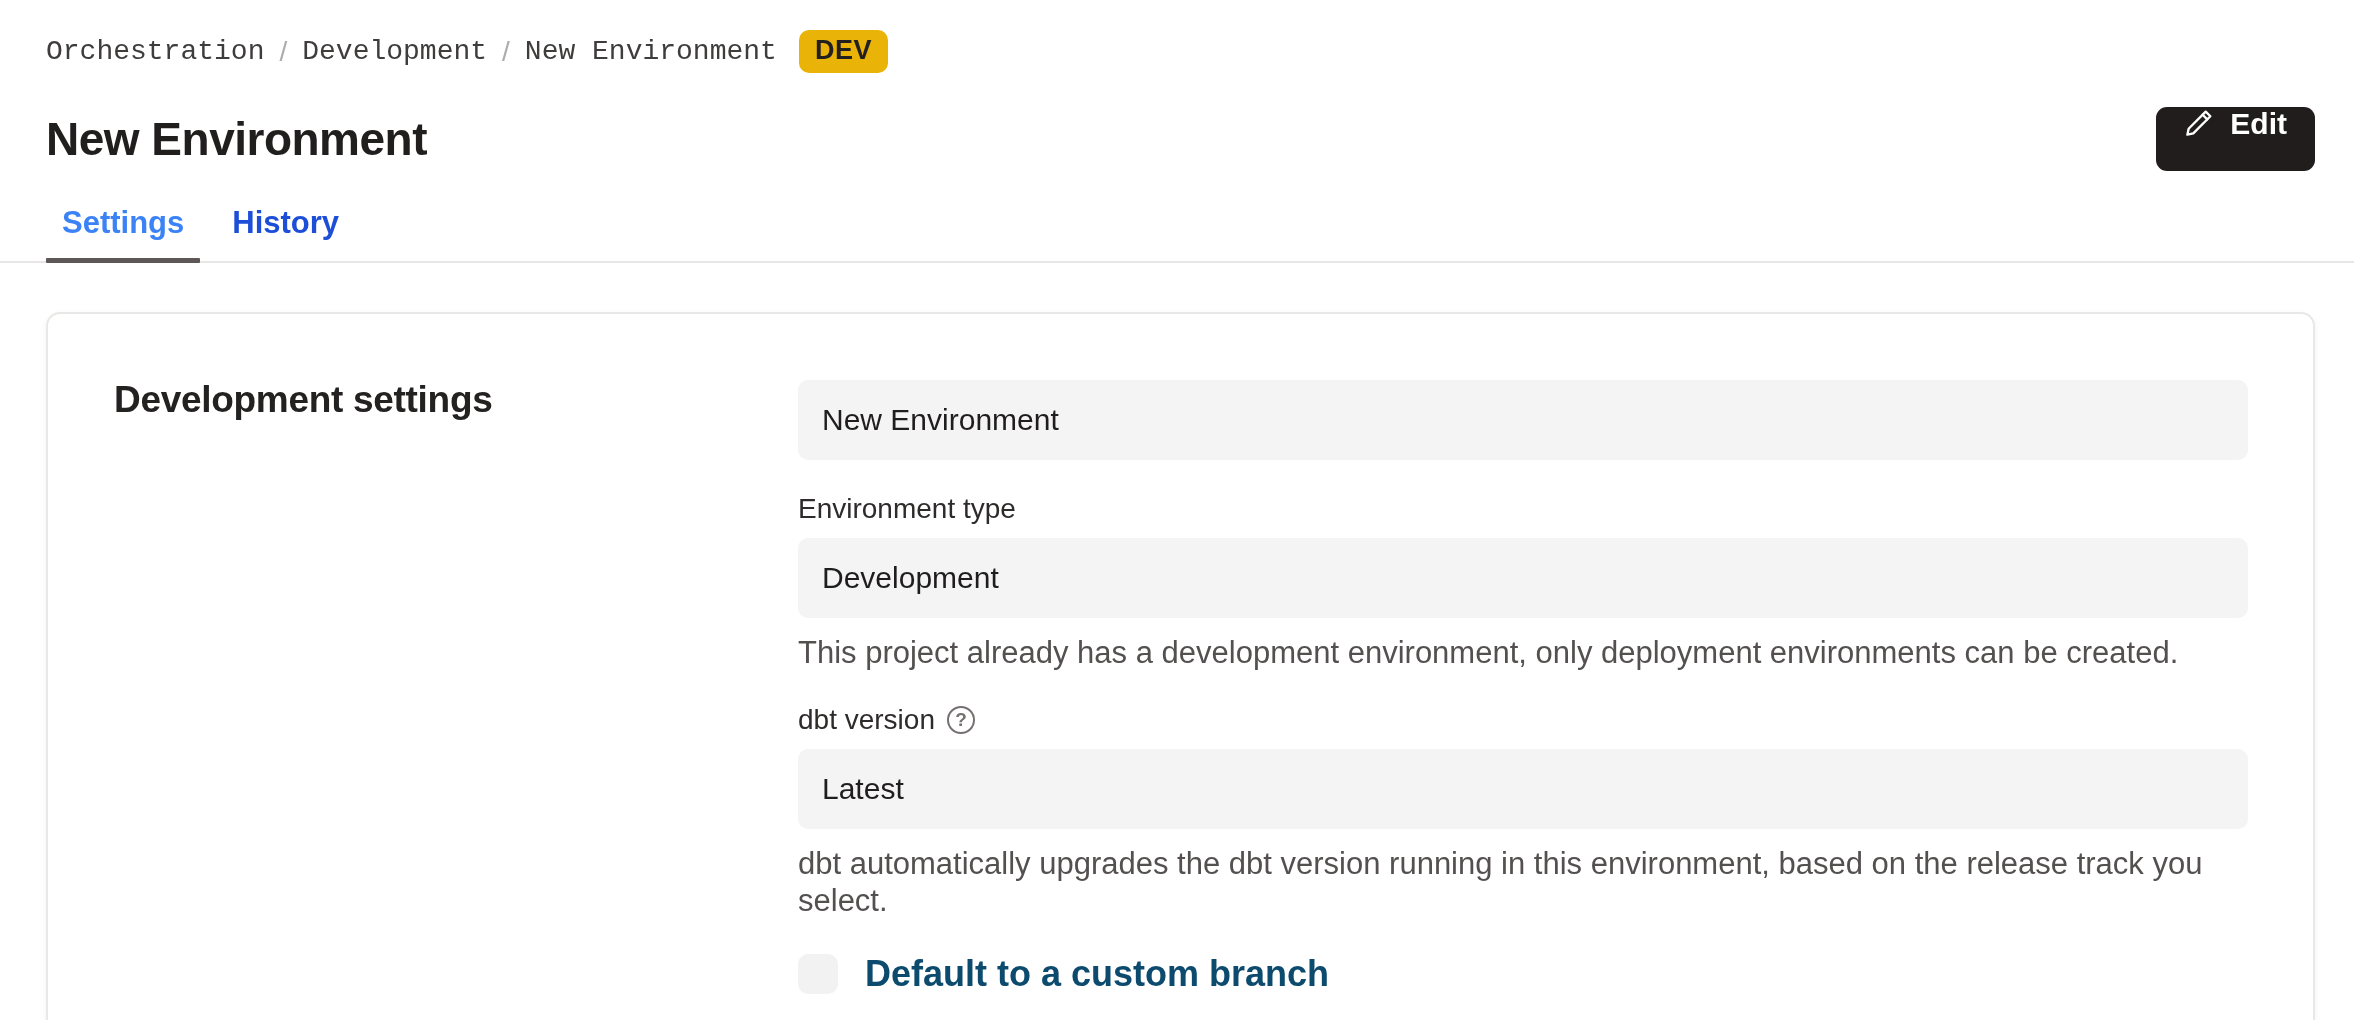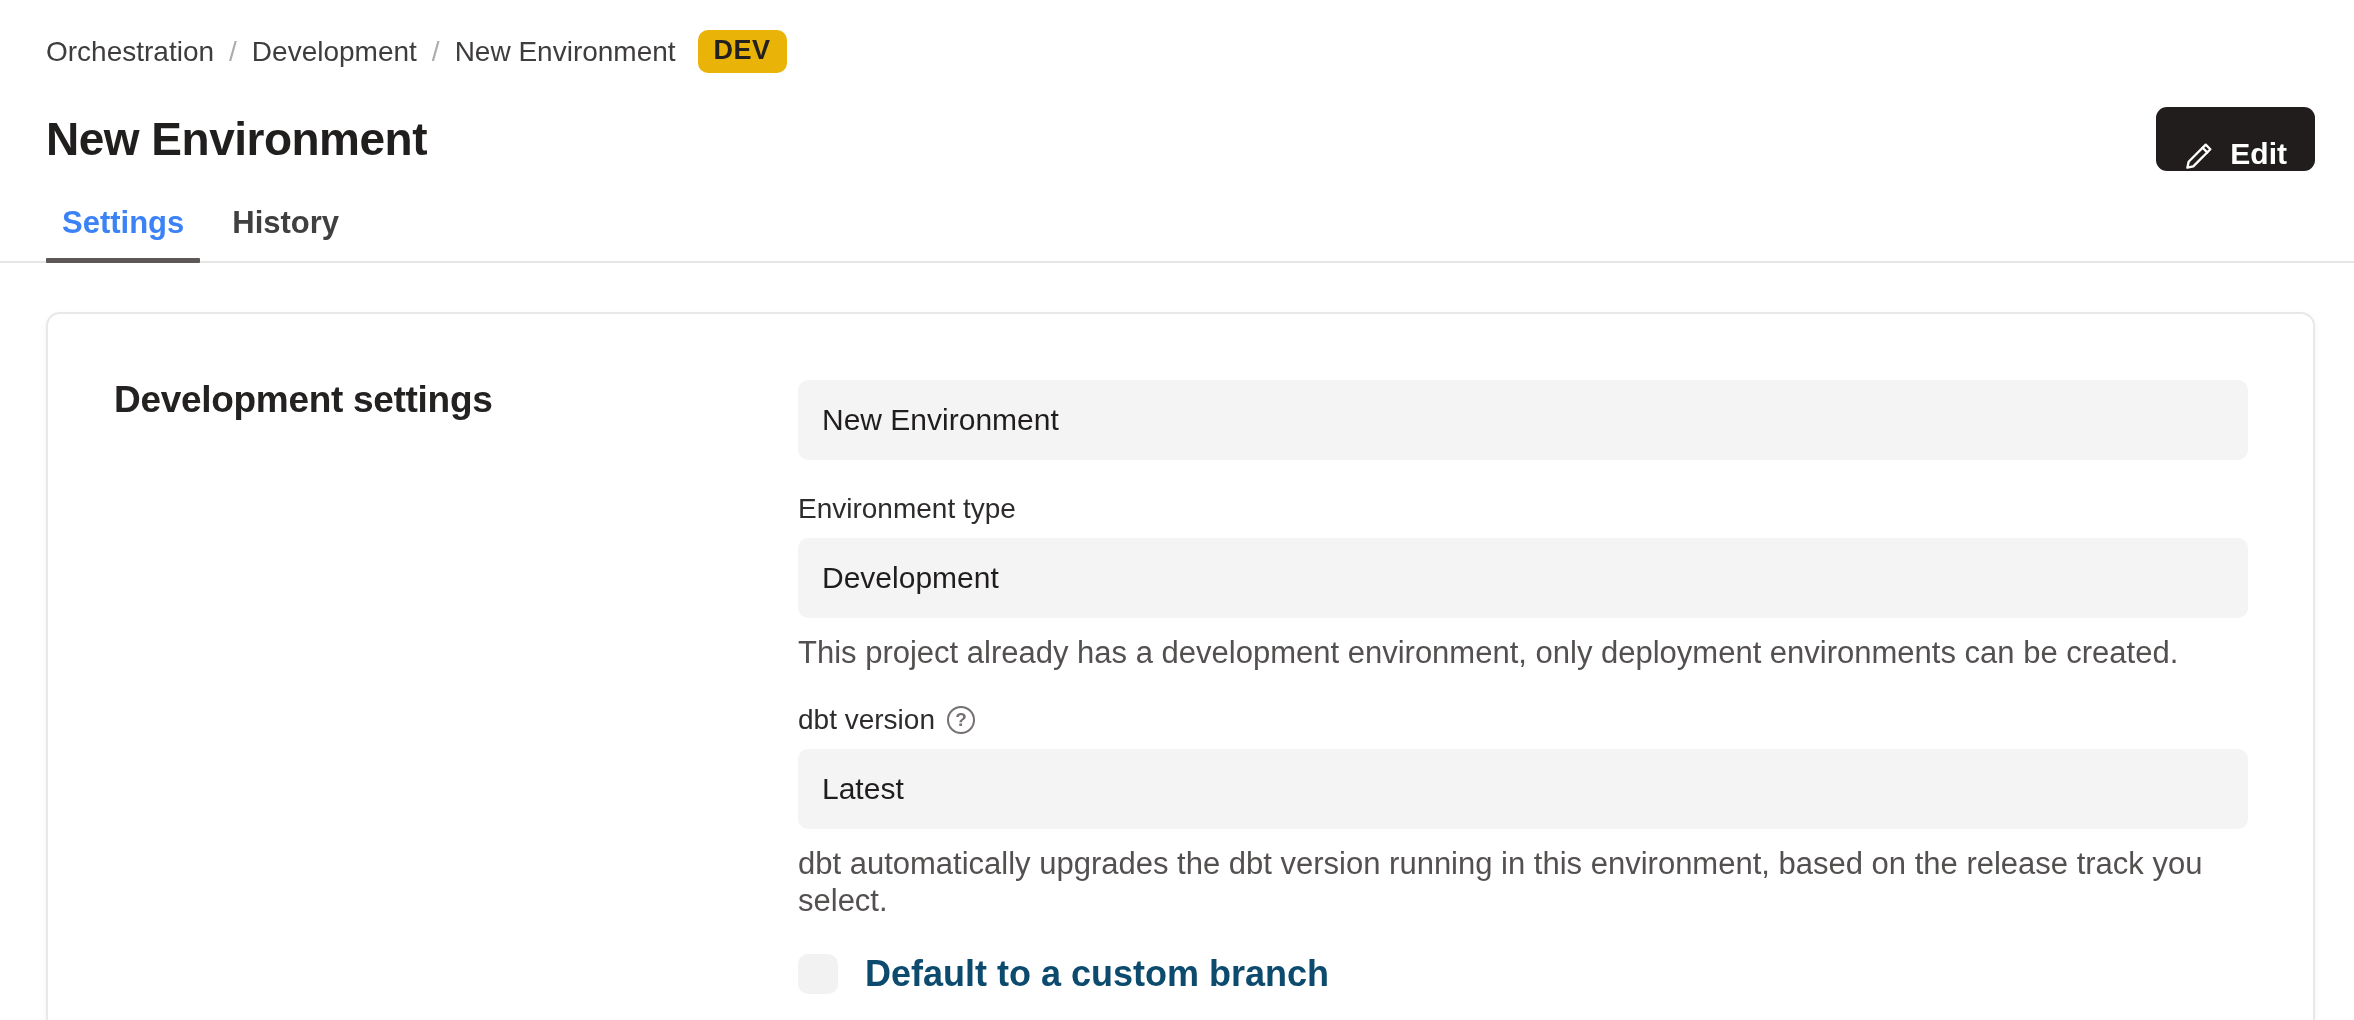--- a/index.html
+++ b/index.html
@@ -11,41 +11,41 @@
     overflow: hidden;
   }
   .pad { padding-left: 46px; padding-right: 39px; }
 
   
   .breadcrumb {
     display: flex; align-items: center;
     padding-top: 30px;
     font-size: 28px; color: #3f3c3c;
   }
-  .crumb { cursor: pointer; }
+  .crumb { cursor: pointer; font-family: Liberation Mono, monospace; }
   .crumb-sep { color: #aeabab; margin: 0 15px; }
   .env-badge {
     margin-left: 22px;
     background: #eab308;
     color: #232020;
     font-weight: 600;
     font-size: 27px;
     padding: 5px 16px 7px;
     border-radius: 10px;
     letter-spacing: 0.5px;
   }
 
   
   .title-row {
     display: flex; justify-content: space-between; align-items: center;
     margin-top: 34px;
   }
   .page-title { font-size: 46px; font-weight: 700; color: #211e1e; letter-spacing: -0.5px; }
   .edit-btn {
-    display: flex; align-items: flex-end; gap: 15px;
+    display: flex; align-items: flex-start; gap: 15px;
     background: #211d1d; color: #ffffff;
     border: none; border-radius: 11px;
     height: 64px; padding: 0 28px;
     font-size: 30px; font-weight: 600;
     font-family: "Liberation Sans", sans-serif;
     cursor: pointer;
   }
   .edit-btn svg { width: 31px; height: 31px; display: block; }
 
   
@@ -53,21 +53,21 @@
     margin-top: 10px;
     padding-left: 46px;
     border-bottom: 2px solid #e8e6e5;
     display: flex;
   }
   .tab {
     position: relative;
     padding: 24px 16px 20px;
     margin-right: 16px;
     font-size: 31px; font-weight: 600;
-    color: #404040;
+    color: #1d4ed8;
     cursor: pointer;
   }
   .tab.active { color: #3b82f6; }
   .tab.active::after {
     content: "";
     position: absolute; left: 0; right: 0; bottom: -2px;
     height: 5px; background: #5d5757; border-radius: 1px;
   }
 
   

